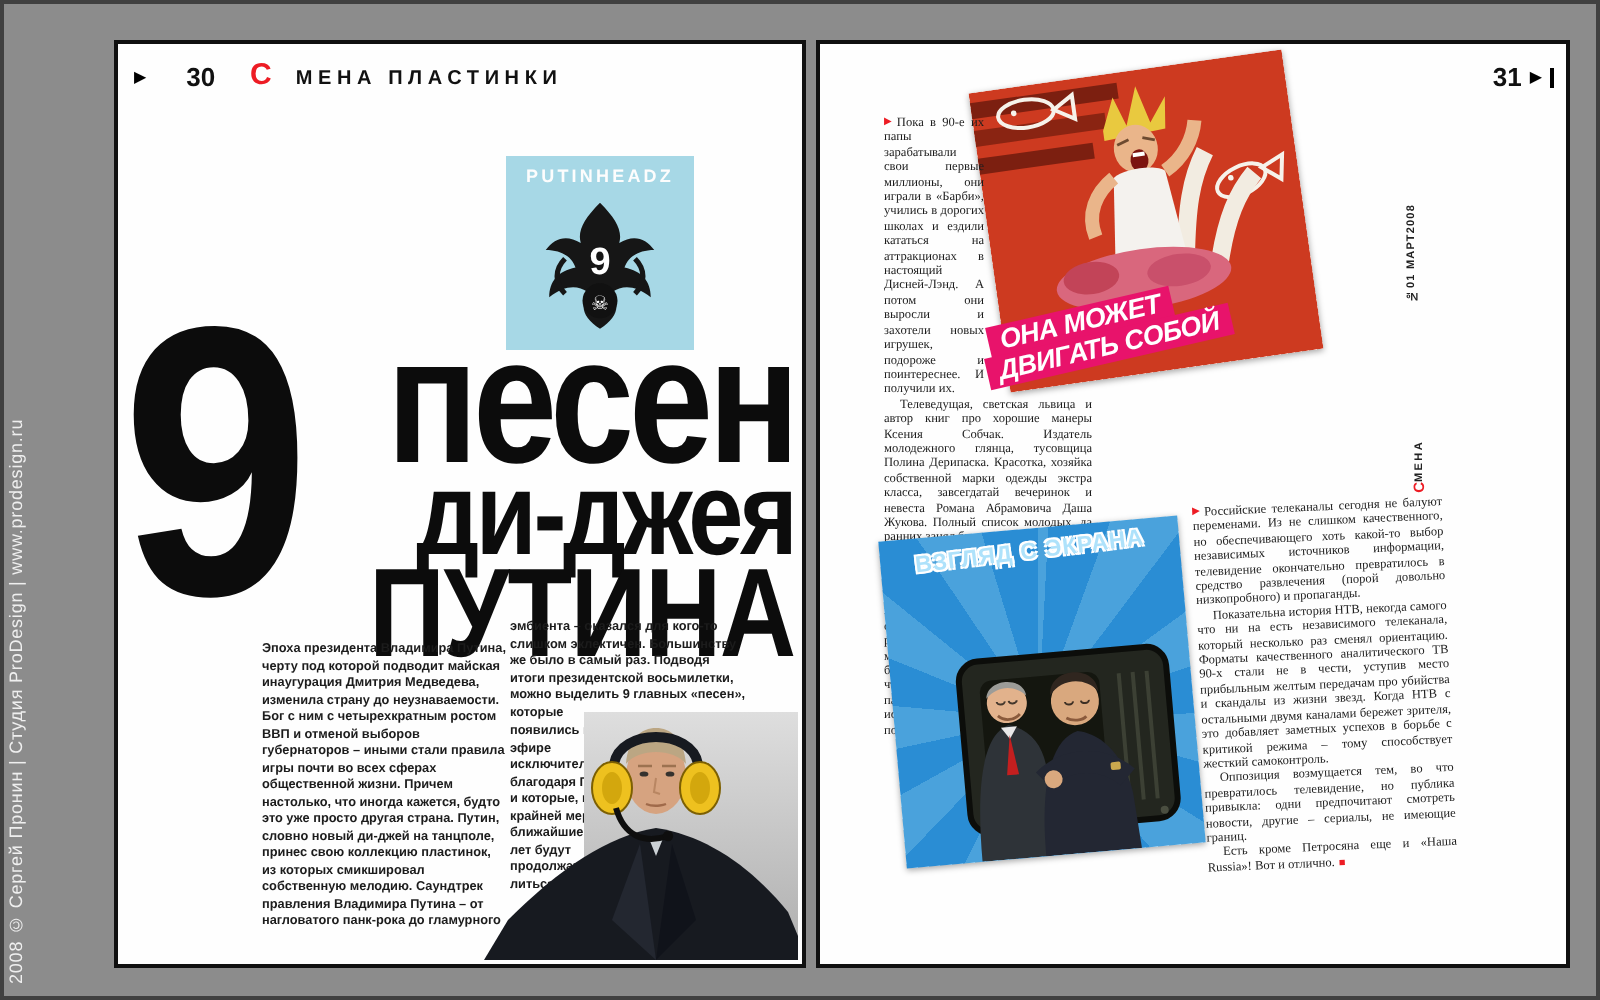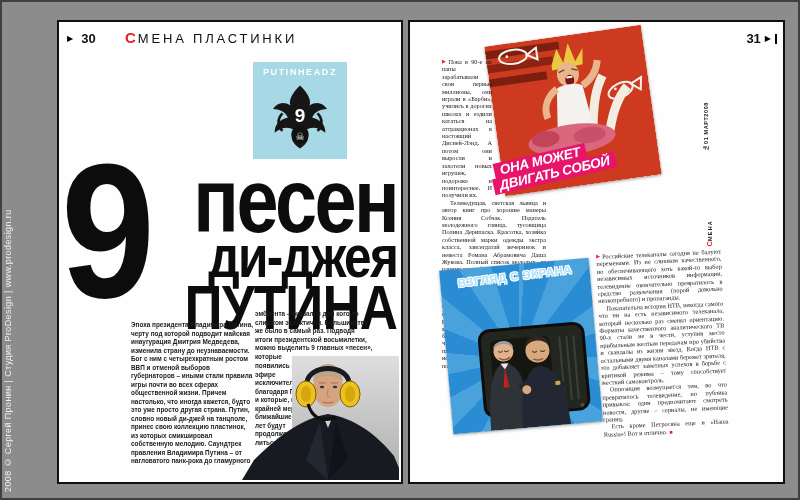--- a/index.html
+++ b/index.html
@@ -13,26 +13,26 @@
           font-size:9px;letter-spacing:.4px;color:#efefef;white-space:nowrap;}
 
   
   .page{position:absolute;top:20px;background:#fefefe;border:2px solid #101010;}
   .page-left{left:57px;width:342px;height:460px;}
   .page-right{left:408px;width:325px;height:460px;padding-left:48px;}
 
   
   .pg-head-left{position:absolute;left:8px;top:9px;display:flex;align-items:center;}
   .tri{font-size:8px;color:#000;line-height:1;}
-  .pg-num{font-size:13px;font-weight:700;margin-left:8px;color:#111;}
+  .pg-num{font-size:13px;font-weight:700;margin-left:20px;color:#111;}
   .section-title{position:absolute;left:66px;top:8px;display:flex;align-items:baseline;}
   .sec-initial{color:#ed1c24;font-size:15px;font-weight:700;line-height:1;}
-  .sec-rest{font-size:13px;font-weight:400;letter-spacing:2.8px;color:#111;margin-left:2px;}
-
-  .album{position:absolute;left:194px;top:40px;width:94px;height:97px;background:#a7d8e6;}
+  .sec-rest{font-size:10px;font-weight:700;letter-spacing:2.8px;color:#111;margin-left:12px;}
+
+  .album{position:absolute;left:194px;top:56px;width:94px;height:97px;background:#a7d8e6;}
   .album-title{position:absolute;top:5px;left:0;width:100%;text-align:center;
                font-size:9px;font-weight:700;letter-spacing:1.6px;color:#fdfdfd;}
   .album svg{position:absolute;left:12px;top:15px;}
   .album-nine{position:absolute;left:0;top:44px;width:100%;text-align:center;
               font-size:19px;font-weight:900;color:#fff;line-height:1;}
   .album-skull{position:absolute;left:0;top:70px;width:100%;text-align:center;
                font-size:10px;color:#fff;line-height:1;}
 
   .hl-nine{position:absolute;left:2px;top:138px;font-size:192px;line-height:.74;
            font-weight:900;color:#0c0c0c;letter-spacing:-8px;

